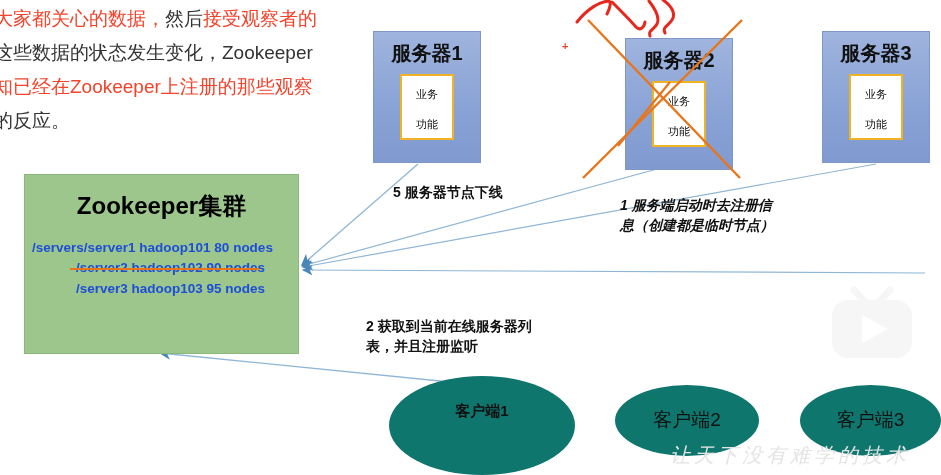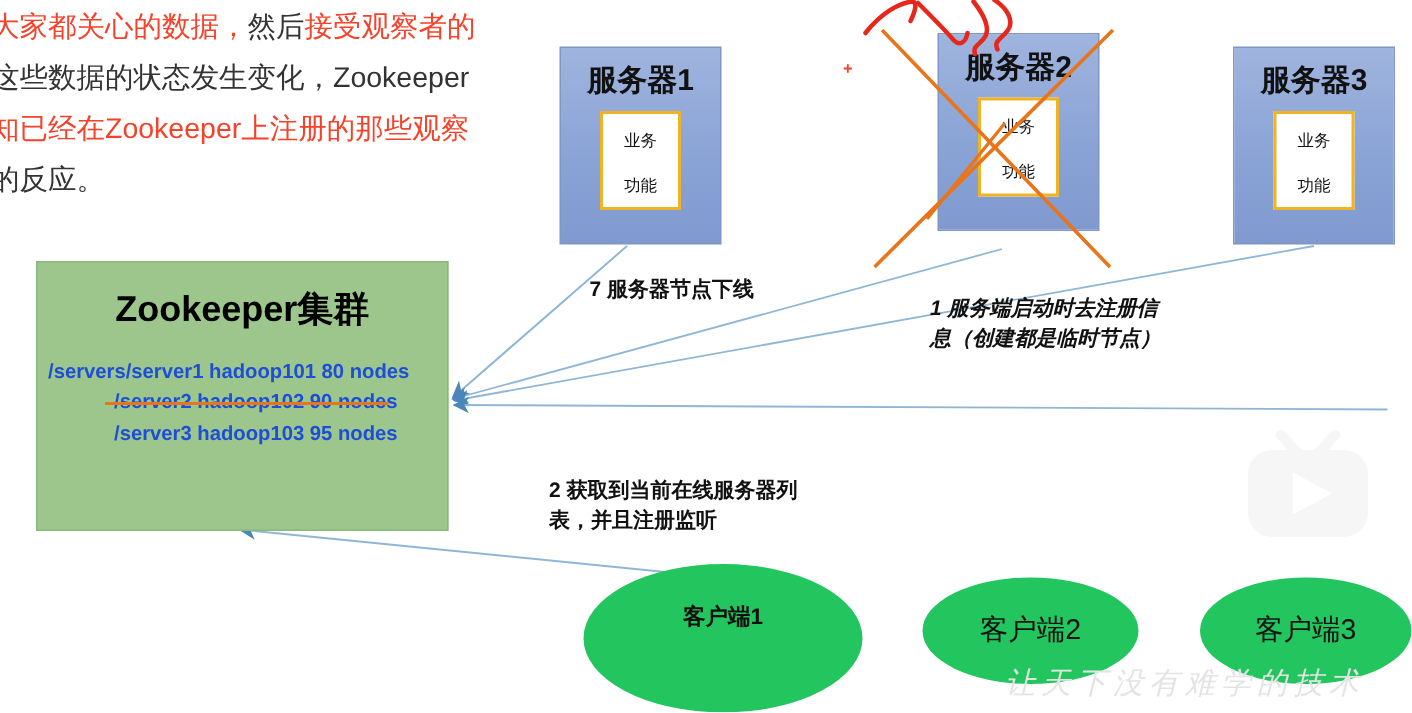--- a/index.html
+++ b/index.html
@@ -54,21 +54,21 @@
     height: 66px;
     background: #ffffff;
     border: 2px solid #f0b323;
     box-sizing: border-box;
     font-size: 11px;
     line-height: 30px;
     color: #111111;
     padding-top: 3px;
   }
   #server1 { left: 373px; top: 31px; }
-  #server2 { left: 625px; top: 22px; }
+  #server2 { left: 625px; top: 38px; }
   #server3 { left: 822px; top: 31px; }
 
   
   #zk-box {
     left: 24px;
     top: 174px;
     width: 275px;
     height: 180px;
     background: #9cc68c;
     border: 1px solid #8cb87c;
@@ -103,21 +103,21 @@
     color: #111111;
     line-height: 20px;
     white-space: nowrap;
   }
   #anno3 { left: 393px; top: 182px; }
   #anno1 { left: 620px; top: 195px; font-style: italic; }
   #anno2 { left: 366px; top: 316px; }
 
   
   .client {
-    background: #22c55e;
+    background: #0f766e;
     border-radius: 50%;
     text-align: center;
     color: #111111;
   }
   #client1 {
     left: 389px; top: 376px;
     width: 186px; height: 99px;
   }
   #client1 .lbl { font-size: 15px; font-weight: bold; margin-top: 26px; }
   #client2 {
@@ -222,21 +222,21 @@
   <div id="plus-mark" class="abs">+</div>
 
   <div id="zk-box" class="abs">
     <div id="zk-title">Zookeeper集群</div>
   </div>
   <div id="zk-l1" class="zk-line abs">/servers/server1  hadoop101  80 nodes</div>
   <div id="zk-l2" class="zk-line abs">/server2  hadoop102  90 nodes</div>
   <div id="zk-strike" class="abs"></div>
   <div id="zk-l3" class="zk-line abs">/server3  hadoop103  95 nodes</div>
 
-  <div id="anno3" class="anno abs">7 服务器节点下线</div>
+  <div id="anno3" class="anno abs">5 服务器节点下线</div>
 
   <div id="anno1" class="anno abs">
     <div>1  服务端启动时去注册信</div>
     <div>息（创建都是临时节点）</div>
   </div>
 
   <div id="anno2" class="anno abs">
     <div>2  获取到当前在线服务器列</div>
     <div>表，并且注册监听</div>
   </div>

